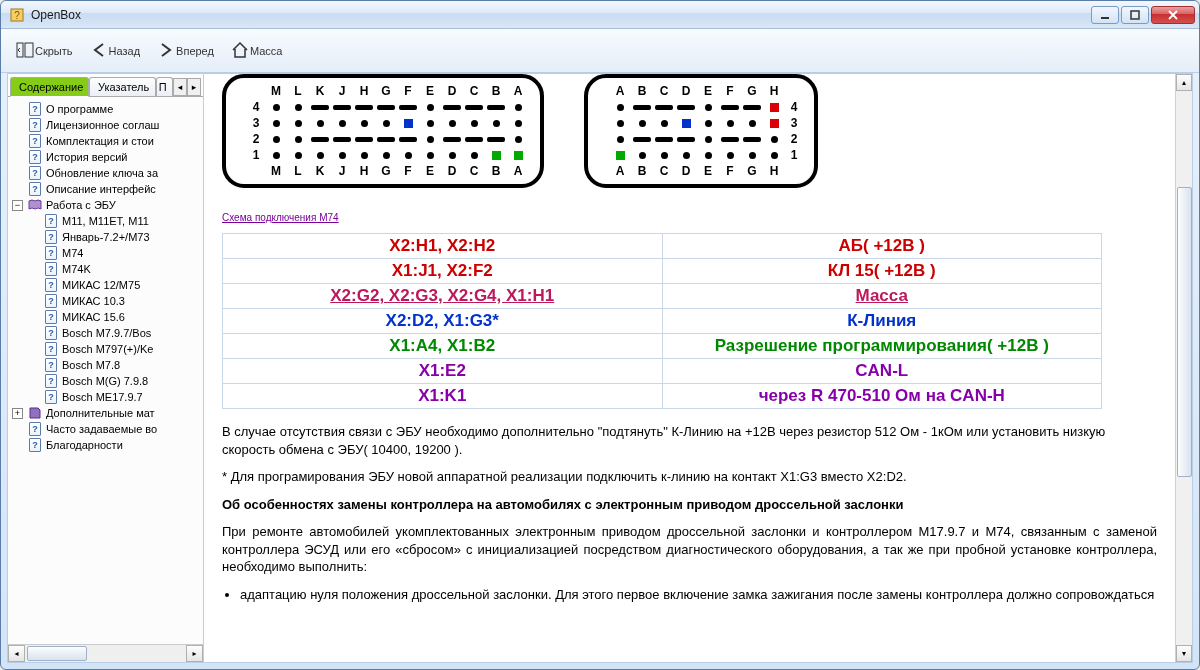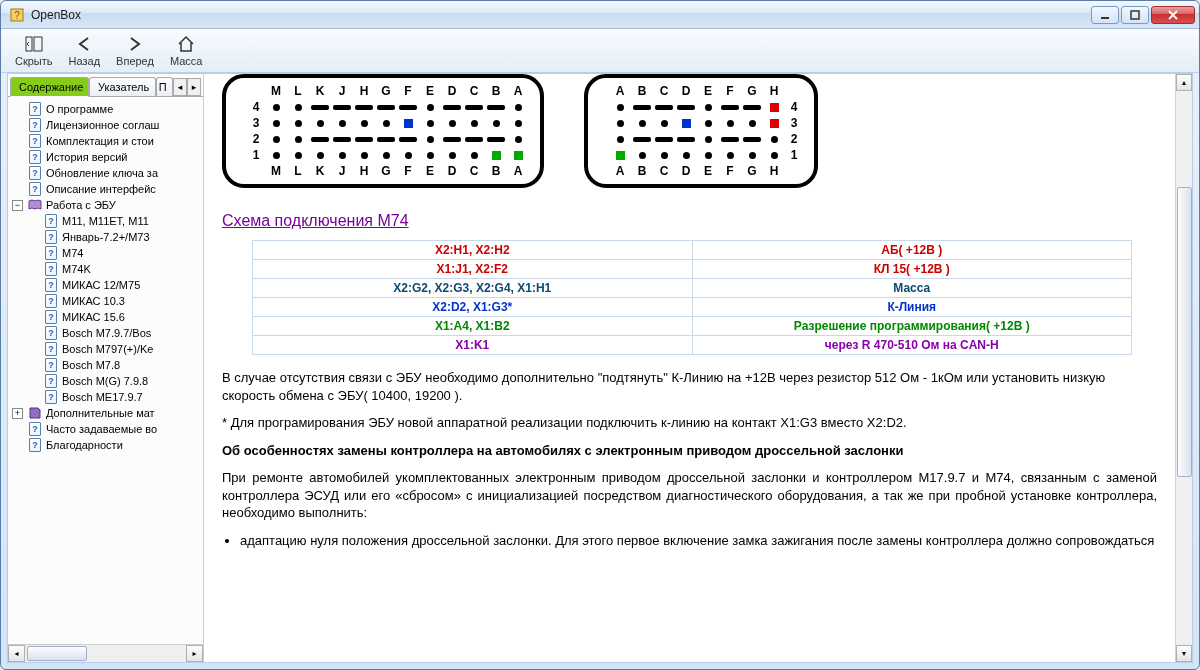--- a/index.html
+++ b/index.html
@@ -45,21 +45,21 @@
 .win-btn svg { width: 10px; height: 10px; }
 
 .toolbar {
   height: 44px;
   background: linear-gradient(to bottom, #f8fbfe, #e4edf8);
   border-bottom: 1px solid #b8cde6;
   display: flex; align-items: center;
   padding: 2px 6px;
 }
 .tb-btn {
-  display: flex; flex-direction: column; align-items: center;
+  display: flex; flex-direction: row; align-items: center;
   padding: 2px 8px; cursor: pointer;
   font-size: 11px; color: #333;
 }
 .tb-icon { width: 20px; height: 20px; display: flex; align-items: center; justify-content: center; margin-bottom: 1px; }
 
 .client {
   flex: 1; display: flex;
   background: #fff;
   margin: 0 6px 6px 6px;
   border: 1px solid #b8cde6;
@@ -170,36 +170,35 @@
   background: #fff;
 }
 .conn-grid { display: grid; grid-template-columns: 16px repeat(12, 20px); gap: 2px 2px; align-items: center; }
 .conn-grid.small { grid-template-columns: repeat(8, 20px) 16px; }
 .row-label { font-size: 12px; font-weight: bold; text-align: center; }
 .col-label { font-size: 12px; font-weight: bold; text-align: center; }
 .pin-dot { width: 7px; height: 7px; background: #000; border-radius: 50%; margin: auto; }
 .pin-dash { width: 18px; height: 5px; background: #000; border-radius: 2px; margin: auto; }
 .pin-sq { width: 9px; height: 9px; margin: auto; }
 
-.schema-link { color: #7a0099; text-decoration: underline; font-size: 16px; display: inline-block; margin: 8px 0 10px 0; }
+.schema-link { color: #7a0099; text-decoration: underline; font-size: 10px; display: inline-block; margin: 8px 0 10px 0; }
 
 .conn-table {
   width: 100%; max-width: 880px;
   border-collapse: collapse;
-  font-size: 12px;
-  margin-left: 30px;
+  font-size: 17px;
 }
 .conn-table td {
   border: 1px solid #c8d8e8;
   padding: 2px 8px;
   text-align: center;
   width: 50%;
 }
 .c-red { color: #cc0000; font-weight: bold; }
-.c-brown { color: #0c4a6e; font-weight: bold; }
+.c-brown { color: #be185d; font-weight: bold; text-decoration: underline; }
 .c-blue { color: #0033cc; font-weight: bold; }
 .c-green { color: #008800; font-weight: bold; }
 .c-purple { color: #8800aa; font-weight: bold; }
 
 .body-text { font-size: 13px; color: #000; margin-top: 14px; line-height: 1.35; }
 .body-text p { margin-bottom: 10px; }
 .body-text strong { font-weight: bold; text-align: right; }
 .body-text ul { list-style: disc; padding-left: 18px; }
 
 .vscroll {
@@ -769,20 +768,24 @@
               </tr>
               <tr>
                 <td class="c-blue">X2:D2, X1:G3*</td>
                 <td class="c-blue">К-Линия</td>
               </tr>
               <tr>
                 <td class="c-green">X1:A4, X1:B2</td>
                 <td class="c-green">Разрешение программирования( +12В )</td>
               </tr>
               <tr>
+                <td class="c-purple">X1:E2</td>
+                <td class="c-purple">CAN-L</td>
+              </tr>
+              <tr>
                 <td class="c-purple">X1:K1</td>
                 <td class="c-purple">через R 470-510 Ом на CAN-H</td>
               </tr>
             </tbody>
         </table>
 
         <div class="body-text">
           <p>В случае отсутствия связи с ЭБУ необходимо дополнительно "подтянуть" К-Линию на +12В через резистор 512 Ом - 1кОм или установить низкую скорость обмена с ЭБУ( 10400, 19200 ).</p>
           <p>* Для програмирования ЭБУ новой аппаратной реализации подключить к-линию на контакт X1:G3 вместо X2:D2.</p>
           <p><strong>Об особенностях замены контроллера на автомобилях с электронным приводом дроссельной заслонки</strong></p>

